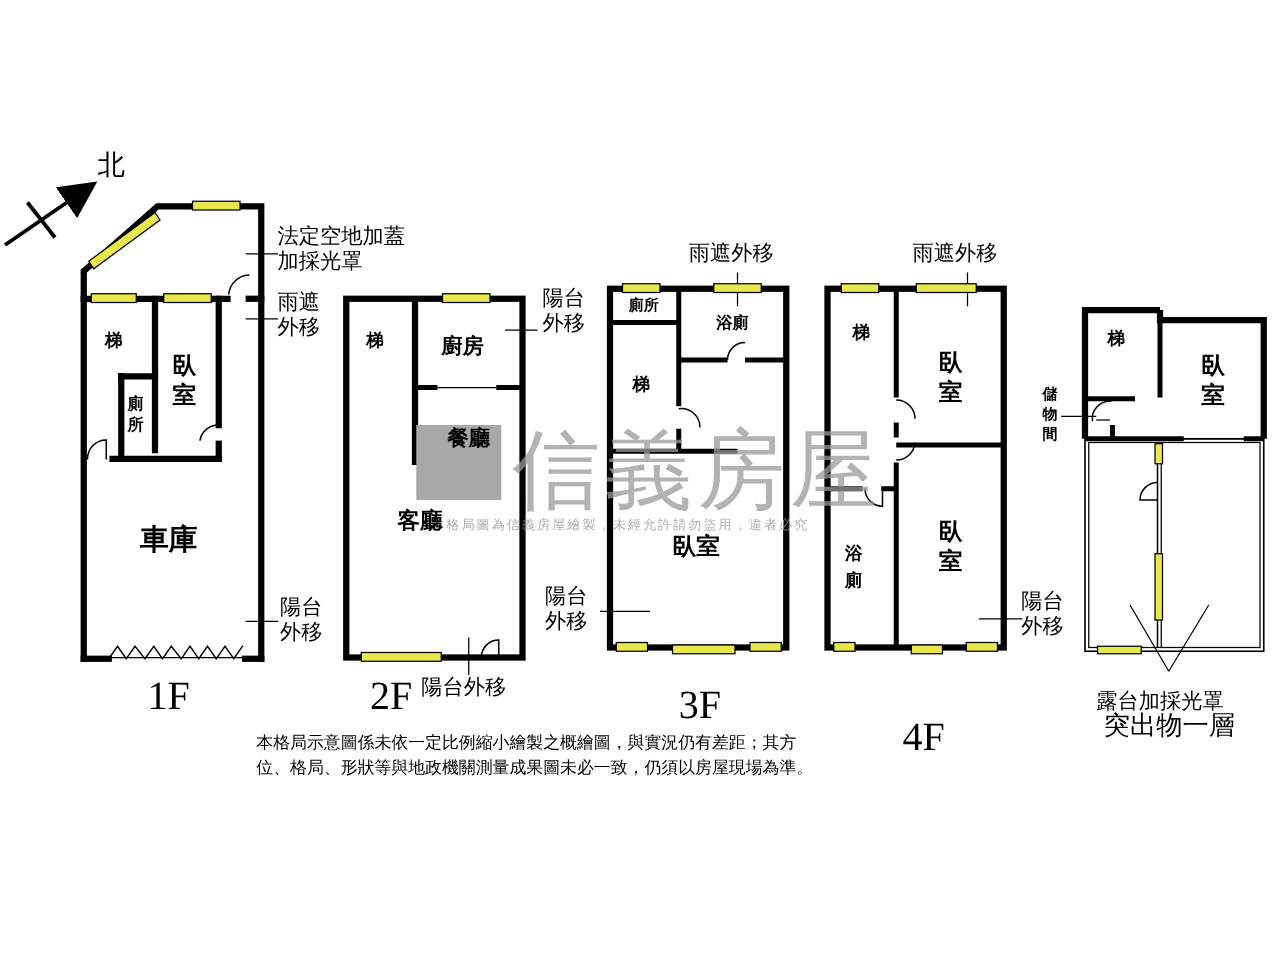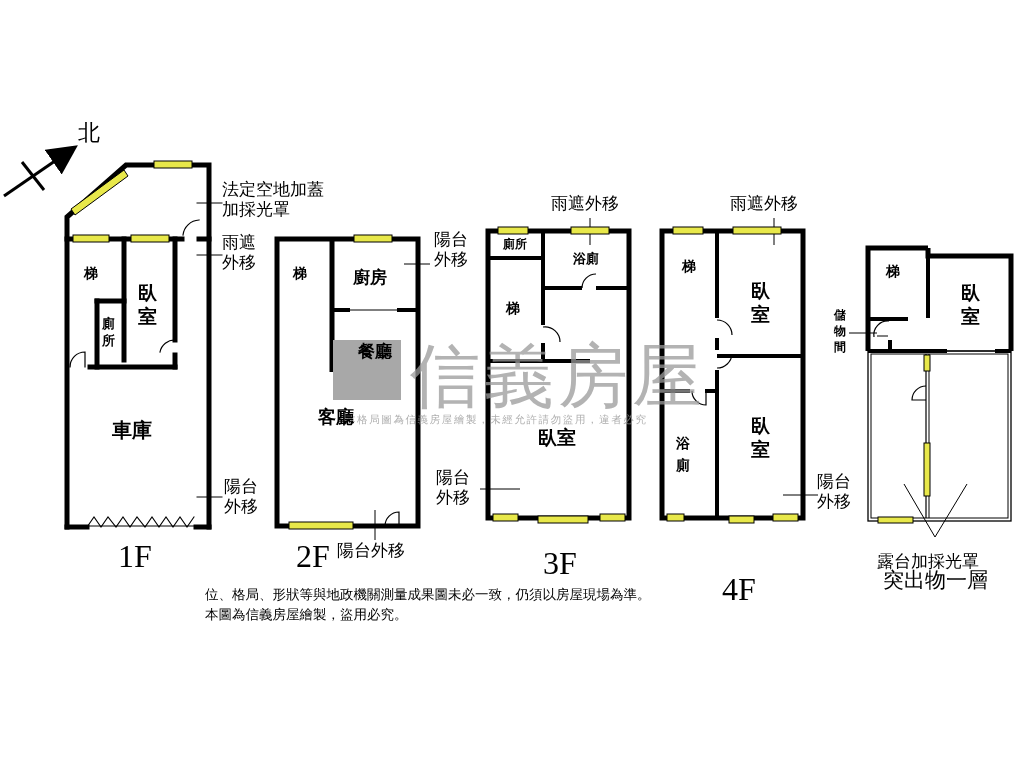--- a/index.html
+++ b/index.html
@@ -135,21 +135,21 @@
 
 <div class="wm" style="left:333px;top:340px;width:68px;height:60px;background:#a8a8a8;"></div>
 <div class="wm" style="left:410px;top:330px;font-size:70px;letter-spacing:4px;opacity:0.75;">信義房屋</div>
 <div class="wm" style="left:345px;top:413px;font-size:10.5px;letter-spacing:1.6px;opacity:0.8;">本格局圖為信義房屋繪製，未經允許請勿盜用，違者必究</div>
 
 <div class="lbl" style="left:78px;top:120px;font-size:22px;">北</div>
 
 <div class="lbl room" style="left:84px;top:265px;font-size:14px;">梯</div>
 <div class="lbl room" style="left:138px;top:280px;font-size:19px;width:20px;white-space:normal;line-height:24px;">臥室</div>
 <div class="lbl room" style="left:102px;top:315px;font-size:13px;width:14px;white-space:normal;line-height:17px;">廁所</div>
-<div class="lbl room" style="left:112px;top:419px;font-size:20px;">車庫</div>
+<div class="lbl room" style="left:112px;top:419px;font-size:23px;">車庫</div>
 <div class="lbl ann" style="left:222px;top:180px;width:102px;white-space:normal;">法定空地加蓋加採光罩</div>
 <div class="lbl ann" style="left:222px;top:233px;width:38px;white-space:normal;">雨遮外移</div>
 <div class="lbl ann" style="left:224px;top:477px;width:38px;white-space:normal;">陽台外移</div>
 <div class="lbl floor" style="left:118px;top:538px;">1F</div>
 
 <div class="lbl room" style="left:293px;top:265px;font-size:14px;">梯</div>
 <div class="lbl room" style="left:353px;top:268px;font-size:17px;">廚房</div>
 <div class="lbl room" style="left:358px;top:342px;font-size:17px;">餐廳</div>
 <div class="lbl room" style="left:318px;top:407px;font-size:18px;">客廳</div>
 <div class="lbl ann" style="left:434px;top:230px;width:38px;white-space:normal;">陽台外移</div>
@@ -172,15 +172,15 @@
 <div class="lbl ann" style="left:817px;top:472px;width:38px;white-space:normal;">陽台外移</div>
 <div class="lbl floor" style="left:722px;top:535px;margin-top:36px;">4F</div>
 
 <div class="lbl room" style="left:886px;top:263px;font-size:14px;">梯</div>
 <div class="lbl room" style="left:961px;top:280px;font-size:19px;width:20px;white-space:normal;line-height:24px;">臥室</div>
 <div class="lbl room" style="left:834px;top:307px;font-size:12px;width:12px;white-space:normal;line-height:16px;">儲物間</div>
 <div class="lbl ann" style="left:877px;top:540px;margin-top:12px;">露台加採光罩</div>
 <div class="lbl" style="left:883px;top:568px;font-size:21px;">突出物一層</div>
 
 <div class="note">
+  <div>本格局示意圖係未依一定比例縮小繪製之概繪圖，與實況仍有差距；其方</div>
   <div>位、格局、形狀等與地政機關測量成果圖未必一致，仍須以房屋現場為準。</div>
-  <div>本圖為信義房屋繪製，盜用必究。</div>
 </div>
 
 </body></html>

